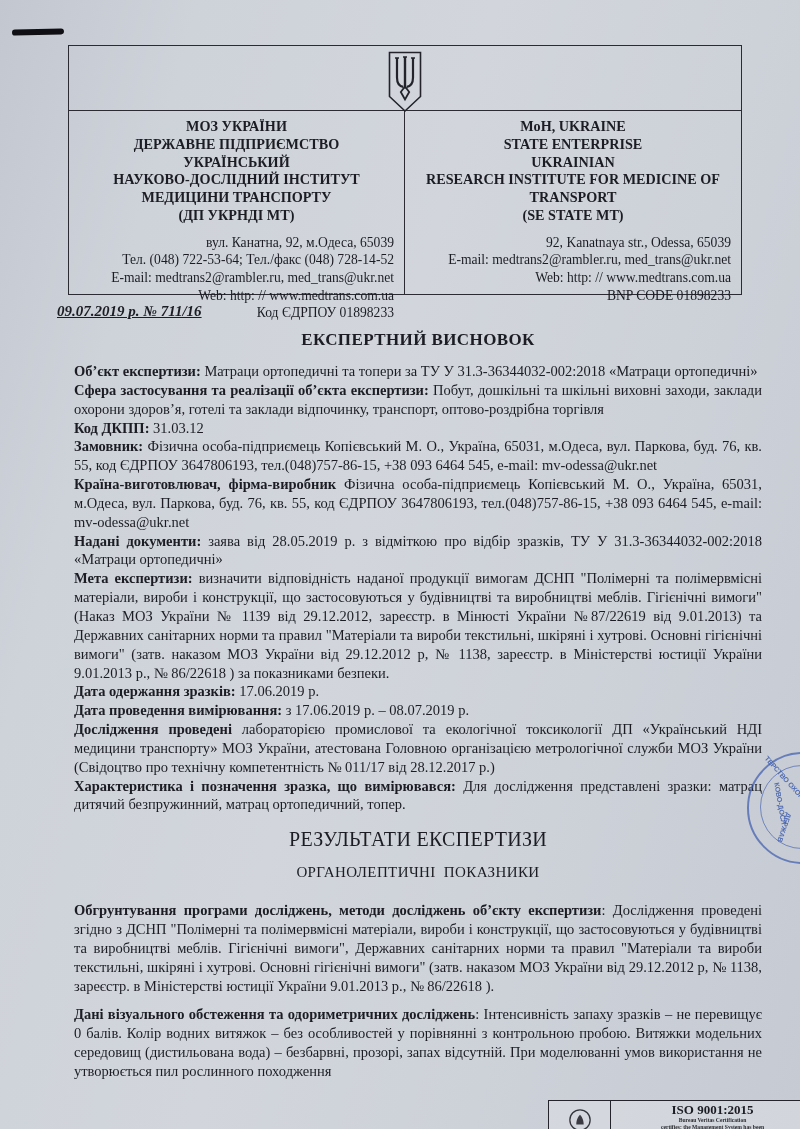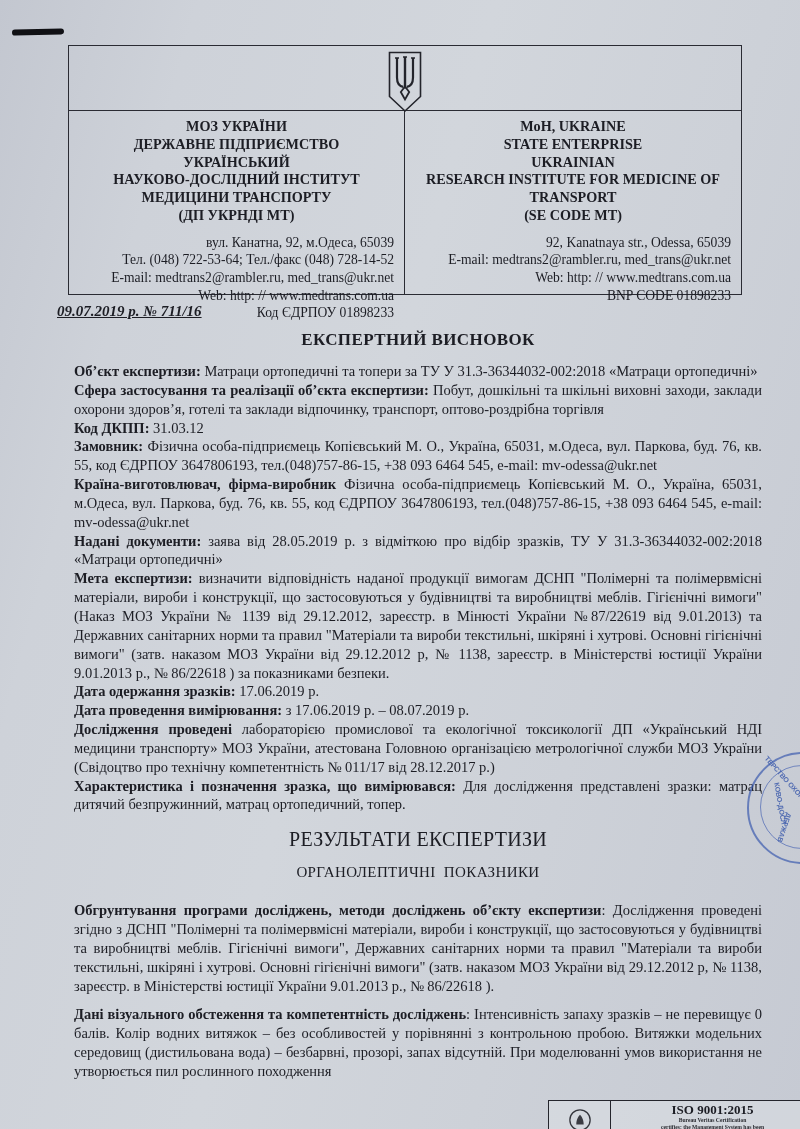--- a/index.html
+++ b/index.html
@@ -82,21 +82,21 @@
           <div class="contact-line">Web: http: // www.medtrans.com.ua</div>
           <div class="contact-line">Код ЄДРПОУ 01898233</div>
         </div>
       </div>
       <div class="hdr-col">
         <div class="org-line">MoH, UKRAINE</div>
         <div class="org-line">STATE ENTERPRISE</div>
         <div class="org-line">UKRAINIAN</div>
         <div class="org-line">RESEARCH INSTITUTE FOR MEDICINE OF</div>
         <div class="org-line">TRANSPORT</div>
-        <div class="org-line">(SE CODE MT)</div>
+        <div class="org-line">(SE STATE MT)</div>
         <div class="contact">
           <div class="contact-line">92, Kanatnaya str., Odessa, 65039</div>
           <div class="contact-line">E-mail: medtrans2@rambler.ru, med_trans@ukr.net</div>
           <div class="contact-line">Web: http: // www.medtrans.com.ua</div>
           <div class="contact-line">BNP CODE 01898233</div>
         </div>
       </div>
     </div>
   </div>
 
@@ -114,21 +114,21 @@
     <p class="para"><b>Мета експертизи:</b><span> визначити відповідність наданої продукції вимогам ДСНП "Полімерні та полімервмісні матеріали, вироби і конструкції, що застосовуються у будівництві та виробництві меблів. Гігієнічні вимоги" (Наказ МОЗ України № 1139 від 29.12.2012, зареєстр. в Мінюсті України №87/22619 від 9.01.2013) та Державних санітарних норми та правил "Матеріали та вироби текстильні, шкіряні і хутрові. Основні гігієнічні вимоги" (затв. наказом МОЗ України від 29.12.2012 р, № 1138, зареєстр. в Міністерстві юстиції України 9.01.2013 р., № 86/22618 ) за показниками безпеки.</span></p>
     <p class="para"><b>Дата одержання зразків:</b><span> 17.06.2019 р.</span></p>
     <p class="para"><b>Дата проведення вимірювання:</b><span> з 17.06.2019 р. – 08.07.2019 р.</span></p>
     <p class="para"><b>Дослідження проведені</b><span> лабораторією промислової та екологічної токсикології ДП «Український НДІ медицини транспорту» МОЗ України, атестована Головною організацією метрологічної служби МОЗ України (Свідоцтво про технічну компетентність № 011/17 від 28.12.2017 р.)</span></p>
     <p class="para"><b>Характеристика і позначення зразка, що вимірювався:</b><span> Для дослідження представлені зразки: матрац дитячий безпружинний, матрац ортопедичний, топер.</span></p>
 
     <div class="results-heading">РЕЗУЛЬТАТИ ЕКСПЕРТИЗИ</div>
     <div class="results-subheading">ОРГАНОЛЕПТИЧНІ ПОКАЗНИКИ</div>
 
     <p class="para"><b>Обгрунтування програми досліджень, методи досліджень об’єкту експертизи</b><span>: Дослідження проведені згідно з ДСНП "Полімерні та полімервмісні матеріали, вироби і конструкції, що застосовуються у будівництві та виробництві меблів. Гігієнічні вимоги", Державних санітарних норми та правил "Матеріали та вироби текстильні, шкіряні і хутрові. Основні гігієнічні вимоги" (затв. наказом МОЗ України від 29.12.2012 р, № 1138, зареєстр. в Міністерстві юстиції України 9.01.2013 р., № 86/22618 ).</span></p>
-    <p class="para gap"><b>Дані візуального обстеження та компетентність досліджень</b><span>: Інтенсивність запаху зразків – не перевищує 0 балів. Колір водних витяжок – без особливостей у порівнянні з контрольною пробою. Витяжки модельних середовищ (дистильована вода) – безбарвні, прозорі, запах відсутній. При моделюванні умов використання не утворюється пил рослинного походження</span></p>
+    <p class="para gap"><b>Дані візуального обстеження та одориметричних досліджень</b><span>: Інтенсивність запаху зразків – не перевищує 0 балів. Колір водних витяжок – без особливостей у порівнянні з контрольною пробою. Витяжки модельних середовищ (дистильована вода) – безбарвні, прозорі, запах відсутній. При моделюванні умов використання не утворюється пил рослинного походження</span></p>
   </div>
 
   <div class="stamp">
     <div class="stamp-outer"></div>
     <div class="stamp-inner"></div>
     <span class="stamp-frag frag0">ТЕРСТВО ОХОР</span>
     <span class="stamp-frag frag1">КОВО-ДОСЛ</span>
     <span class="stamp-frag frag2">ДЕРЖАВ</span>
   </div>
 

